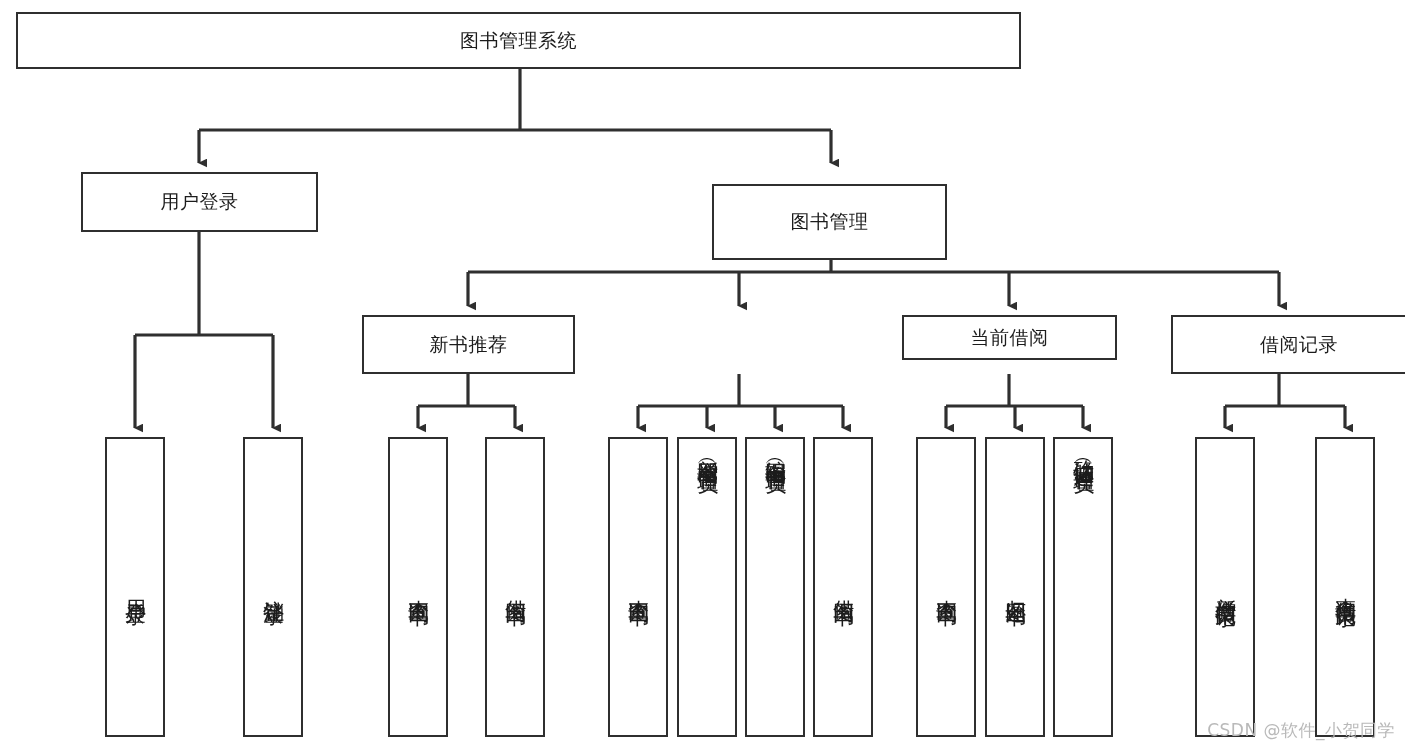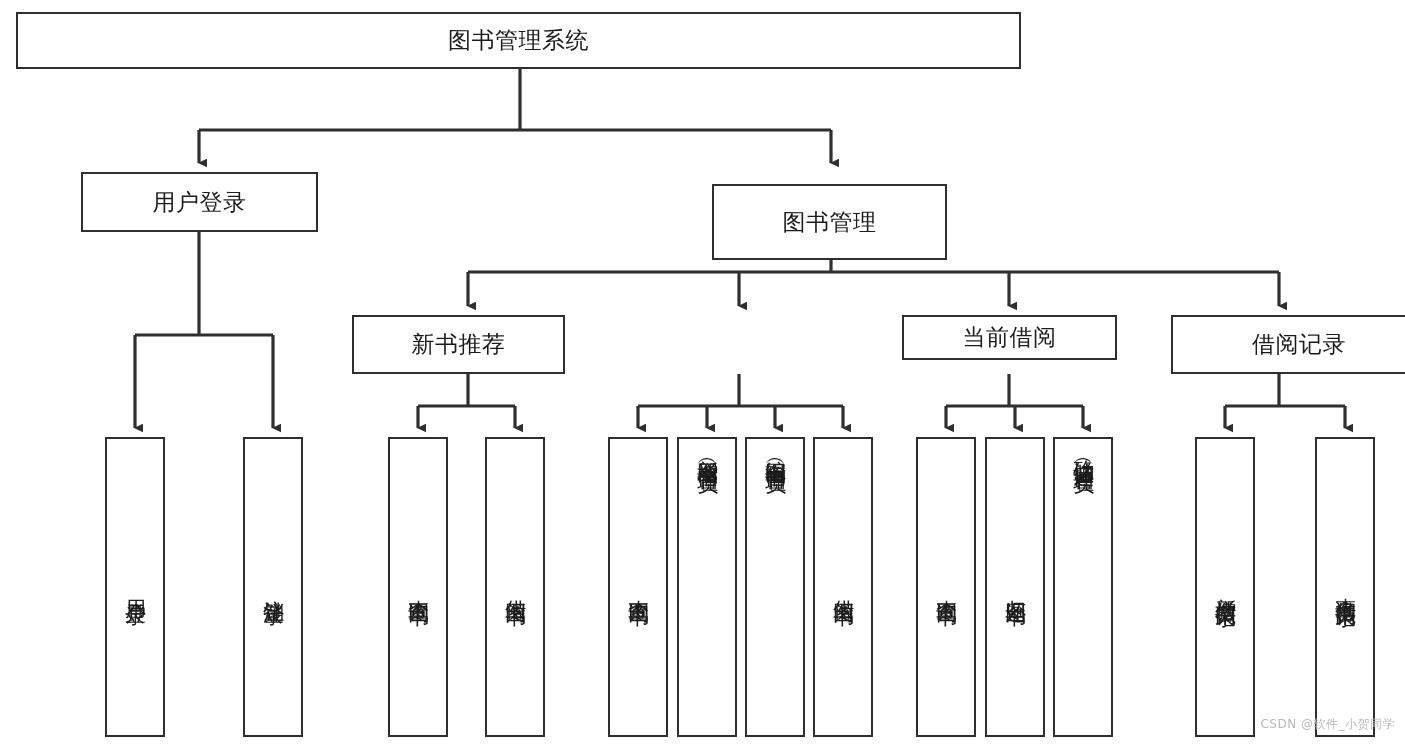--- a/index.html
+++ b/index.html
@@ -30,21 +30,21 @@
     position: absolute;
     box-sizing: border-box;
     border: 2.5px solid #2f2f2f;
     background: #ffffff;
     display: flex;
     align-items: center;
     justify-content: center;
     color: #1c1c1c;
   }
   .node-label {
-    font-size: 23px;
+    font-size: 19px;
     line-height: 1.15;
     letter-spacing: 0.5px;
     white-space: nowrap;
   }
   .leaf-box {
     position: absolute;
     box-sizing: border-box;
     border: 2.5px solid #2f2f2f;
     background: #ffffff;
     display: flex;
@@ -63,22 +63,22 @@
     letter-spacing: 2px;
     white-space: nowrap;
     color: #1c1c1c;
   }
   .leaf-box.align-top .leaf-label {
     padding-top: 4px;
   }
   .watermark {
     position: absolute;
     right: 10px;
-    bottom: 14px;
-    font-size: 12px;
+    bottom: 5px;
+    font-size: 17px;
     color: #b9b9b9;
     letter-spacing: 0.5px;
     white-space: nowrap;
     pointer-events: none;
   }
 </style>
 </head>
 <body>
 
 <div id="diagram-root">
@@ -141,21 +141,21 @@
     <span class="node-label">图书管理系统</span>
   </div>
 
   <div class="node-box" style="left:81px; top:172px; width:237px; height:60px;">
     <span class="node-label">用户登录</span>
   </div>
   <div class="node-box" style="left:712px; top:184px; width:235px; height:76px;">
     <span class="node-label">图书管理</span>
   </div>
 
-  <div class="node-box" style="left:352px; top:315px; width:213px; height:59px;">
+  <div class="node-box" style="left:362px; top:315px; width:213px; height:59px;">
     <span class="node-label">新书推荐</span>
   </div>
   <div class="node-box" style="left:902px; top:315px; width:215px; height:45px;">
     <span class="node-label">当前借阅</span>
   </div>
   <div class="node-box" style="left:1171px; top:315px; width:256px; height:59px;">
     <span class="node-label">借阅记录</span>
   </div>
 
   <div class="leaf-box" style="left:105px; top:437px; width:60px; height:300px;">

